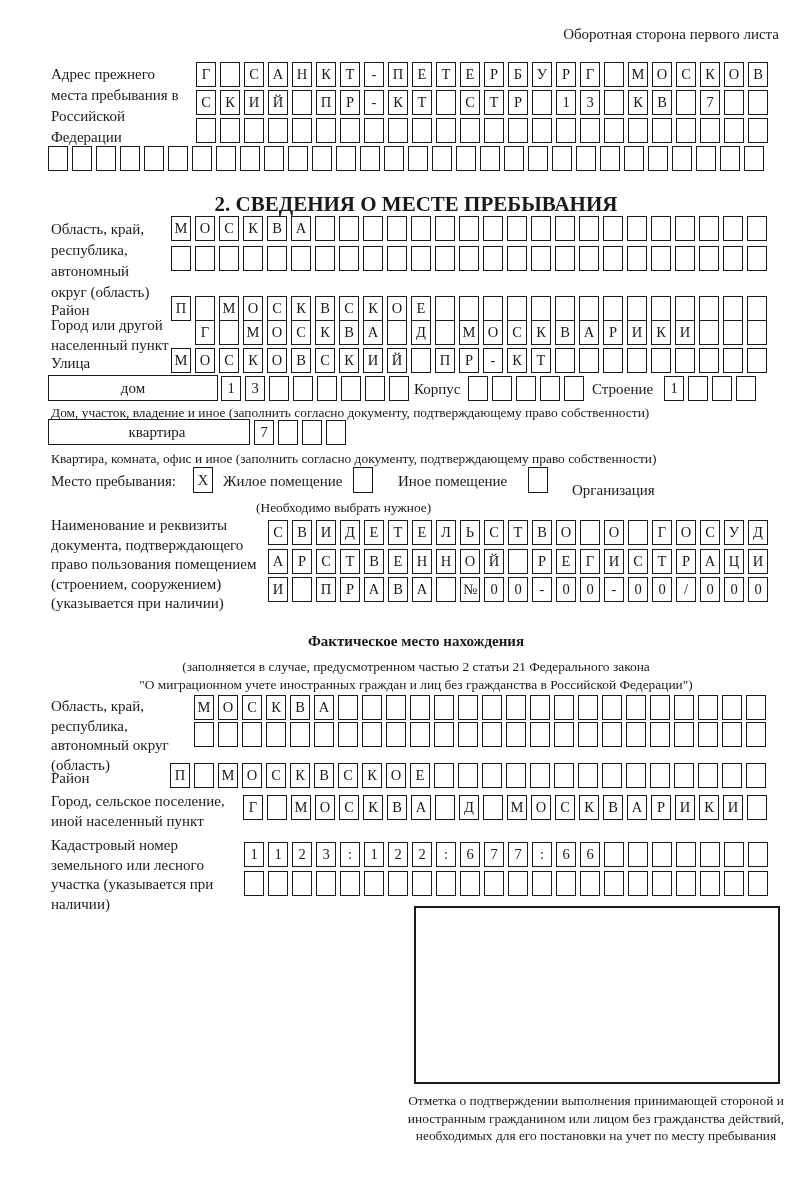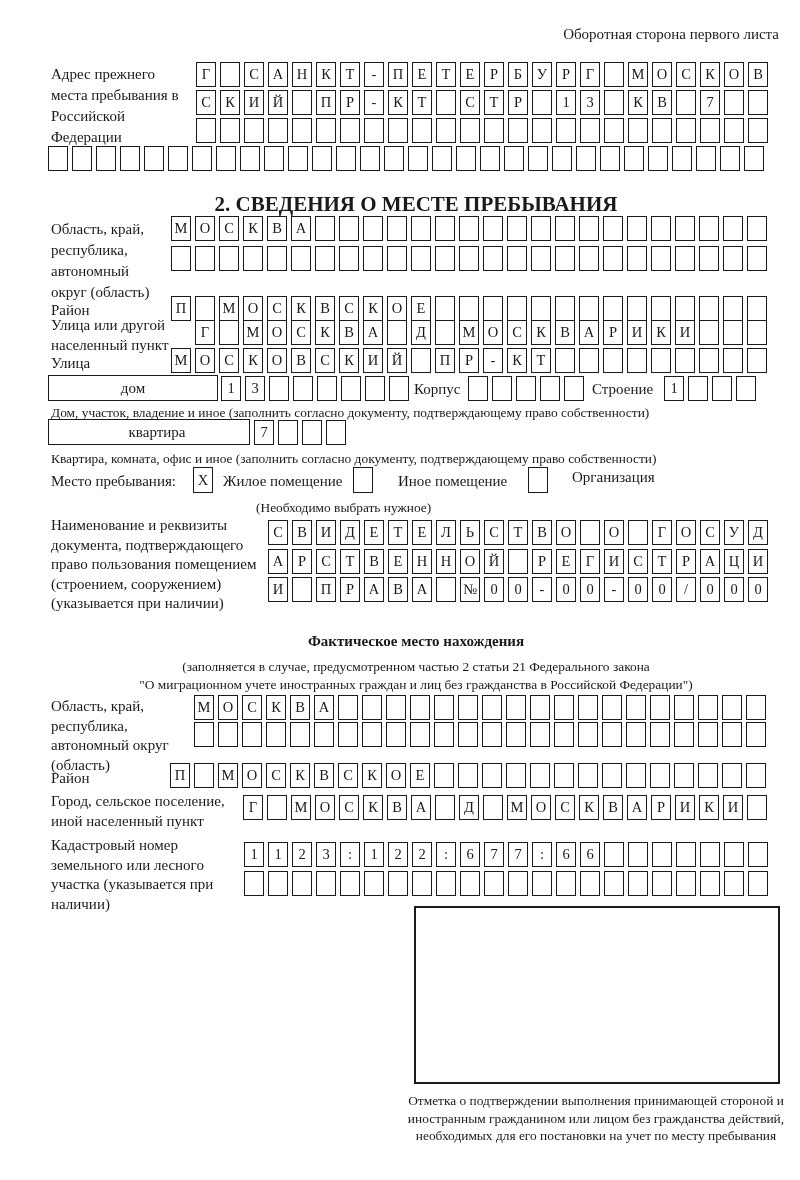--- a/index.html
+++ b/index.html
@@ -27,38 +27,38 @@
 <div id="page">
 
   <div class="abs lbl" style="top:24px;left:0;width:763px;text-align:right;">Оборотная сторона первого листа</div>
 
   <div class="abs lbl" style="top:64px;left:35px;width:132px;">Адрес прежнего места пребывания в Российской Федерации</div>
 
   <div class="abs lbl bold center" style="top:194px;font-size:21px;">2. СВЕДЕНИЯ О МЕСТЕ ПРЕБЫВАНИЯ</div>
 
   <div class="abs lbl" style="top:219px;left:35px;width:115px;">Область, край, республика, автономный округ (область)</div>
   <div class="abs lbl" style="top:300px;left:35px;">Район</div>
-  <div class="abs lbl-tight" style="top:316px;left:35px;width:135px;">Улица или другой населенный пункт</div>
+  <div class="abs lbl-tight" style="top:316px;left:35px;width:135px;">Город или другой населенный пункт</div>
   <div class="abs lbl" style="top:353px;left:35px;">Улица</div>
 
   <div class="abs widebox" style="top:375px;left:32px;width:170px;">дом</div>
   <div class="abs lbl" style="top:379px;left:398px;">Корпус</div>
   <div class="abs lbl" style="top:379px;left:576px;">Строение</div>
   <div class="abs hint" style="top:404px;left:35px;width:740px;">Дом, участок, владение и иное (заполнить согласно документу, подтверждающему право собственности)</div>
 
   <div class="abs widebox" style="top:419px;left:32px;width:202px;padding-left:16px;">квартира</div>
   <div class="abs hint" style="top:450px;left:35px;width:740px;">Квартира, комната, офис и иное (заполнить согласно документу, подтверждающему право собственности)</div>
 
   <div class="abs lbl" style="top:471px;left:35px;">Место пребывания:</div>
   <div class="abs chk" style="top:467px;left:177px;">X</div>
   <div class="abs lbl" style="top:471px;left:207px;">Жилое помещение</div>
   <div class="abs chk" style="top:467px;left:337px;"></div>
   <div class="abs lbl" style="top:471px;left:382px;">Иное помещение</div>
   <div class="abs chk" style="top:467px;left:512px;"></div>
-  <div class="abs lbl" style="top:467px;left:556px;">Организация</div>
+  <div class="abs lbl" style="top:480px;left:556px;">Организация</div>
   <div class="abs hint" style="top:499px;left:240px;">(Необходимо выбрать нужное)</div>
 
   <div class="abs lbl-tight" style="top:516px;left:35px;width:212px;">Наименование и реквизиты документа, подтверждающего право пользования помещением (строением, сооружением) (указывается при наличии)</div>
 
   <div class="abs lbl bold center" style="top:631px;">Фактическое место нахождения</div>
   <div class="abs hint center" style="top:658px;">(заполняется в случае, предусмотренном частью 2 статьи 21 Федерального закона</div>
   <div class="abs hint center" style="top:676px;">"О миграционном учете иностранных граждан и лиц без гражданства в Российской Федерации")</div>
 
   <div class="abs lbl-tight" style="top:697px;left:35px;width:152px;">Область, край, республика, автономный округ (область)</div>
   <div class="abs lbl" style="top:768px;left:35px;">Район</div>

